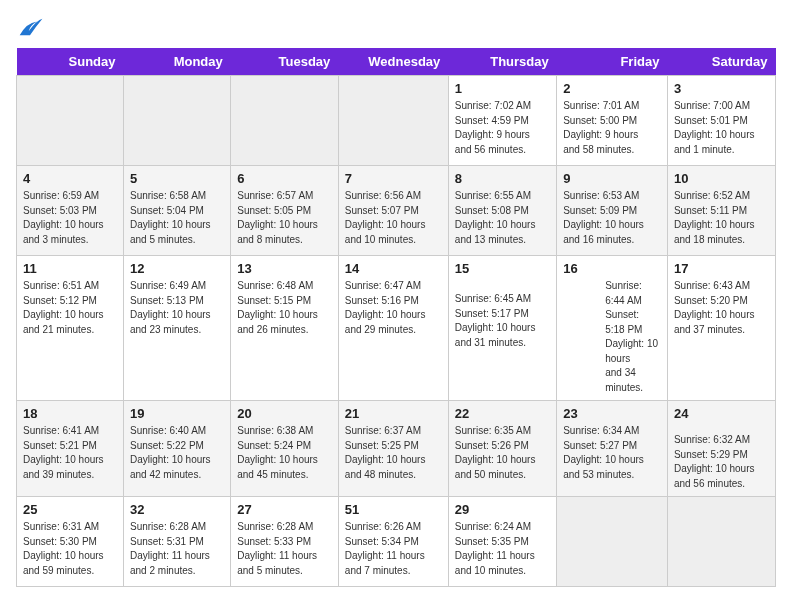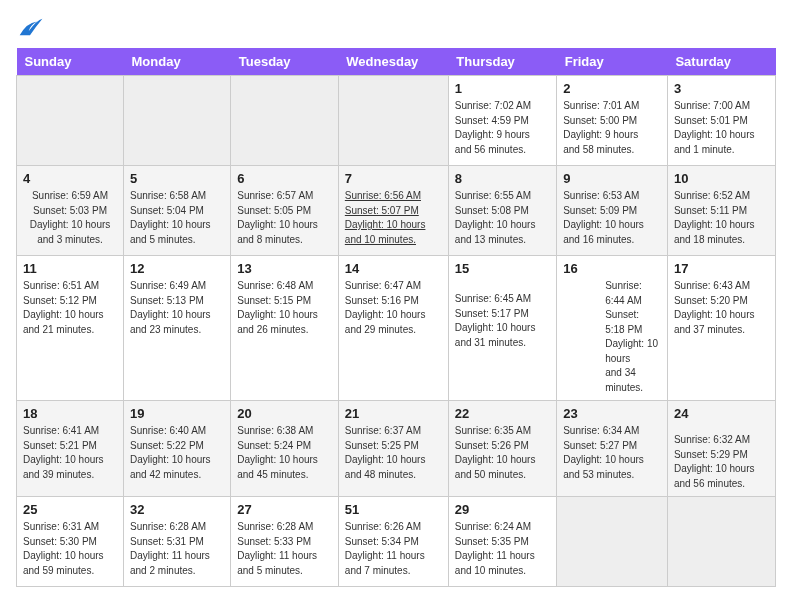--- a/index.html
+++ b/index.html
@@ -43,23 +43,23 @@
     .subtitle {
       font-size: 16px;
       color: #444;
     }
     table {
       width: 100%;
       border-collapse: collapse;
       font-size: 11px;
     }
     thead th {
-      background: #8b5cf6;
+      background: #6d28d9;
       color: #fff;
-      text-align: left;
+      text-align: right;
       padding: 6px 8px;
       font-size: 13px;
       font-weight: bold;
     }
     tbody td {
       border: 1px solid #ccc;
       vertical-align: top;
       padding: 5px 6px;
       width: 113px;
       min-height: 80px;
@@ -144,42 +144,42 @@
           <div class="day-num">3</div>
           <div class="day-info" style="white-space: pre-line;">Sunrise: 7:00 AM
 Sunset: 5:01 PM
 Daylight: 10 hours
 and 1 minute.</div>
         </td>
       </tr>
       <tr>
         <td>
           <div class="day-num">4</div>
-          <div class="day-info" style="white-space: pre-line; text-align: center;">Sunrise: 6:59 AM
+          <div class="day-info" style="white-space: pre-line;">Sunrise: 6:59 AM
 Sunset: 5:03 PM
 Daylight: 10 hours
 and 3 minutes.</div>
         </td>
         <td>
           <div class="day-num">5</div>
           <div class="day-info" style="white-space: pre-line;">Sunrise: 6:58 AM
 Sunset: 5:04 PM
 Daylight: 10 hours
 and 5 minutes.</div>
         </td>
         <td>
           <div class="day-num">6</div>
           <div class="day-info" style="white-space: pre-line;">Sunrise: 6:57 AM
 Sunset: 5:05 PM
 Daylight: 10 hours
 and 8 minutes.</div>
         </td>
         <td>
           <div class="day-num">7</div>
-          <div class="day-info" style="white-space: pre-line; text-decoration: underline;">Sunrise: 6:56 AM
+          <div class="day-info" style="white-space: pre-line;">Sunrise: 6:56 AM
 Sunset: 5:07 PM
 Daylight: 10 hours
 and 10 minutes.</div>
         </td>
         <td>
           <div class="day-num">8</div>
           <div class="day-info" style="white-space: pre-line;">Sunrise: 6:55 AM
 Sunset: 5:08 PM
 Daylight: 10 hours
 and 13 minutes.</div>

